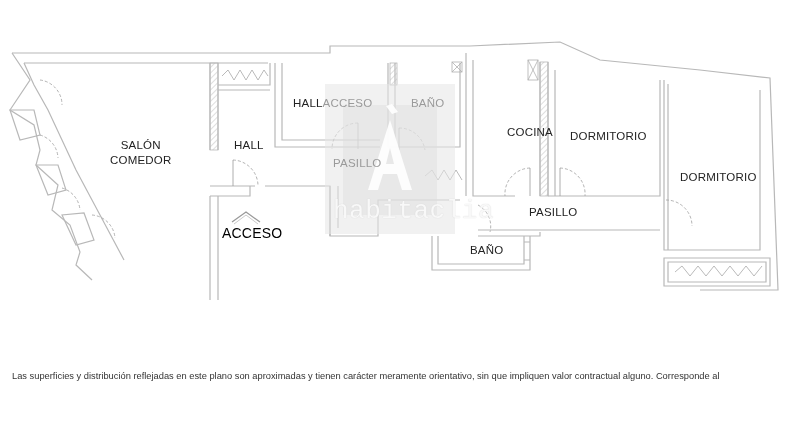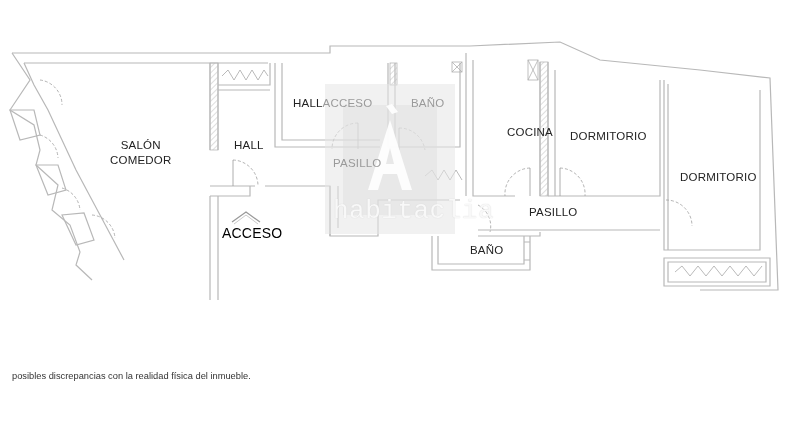--- a/index.html
+++ b/index.html
@@ -139,14 +139,14 @@
 </div>
 <div class="room-label faded" style="left:411px; top:97px;">BAÑO</div>
 <div class="room-label faded" style="left:333px; top:157px;">PASILLO</div>
 <div class="room-label" style="left:507px; top:126px;">COCINA</div>
 <div class="room-label" style="left:570px; top:130px;">DORMITORIO</div>
 <div class="room-label" style="left:680px; top:171px;">DORMITORIO</div>
 <div class="room-label" style="left:529px; top:206px;">PASILLO</div>
 <div class="room-label" style="left:470px; top:244px;">BAÑO</div>
 
 <div id="disclaimer">
-  <span>posibles discrepancias con la realidad física del inmueble.</span>
+  <span>Las superficies y distribución reflejadas en este plano son aproximadas y tienen carácter meramente orientativo, sin que impliquen valor contractual alguno. Corresponde al</span>
 </div>
 
 </body></html>

